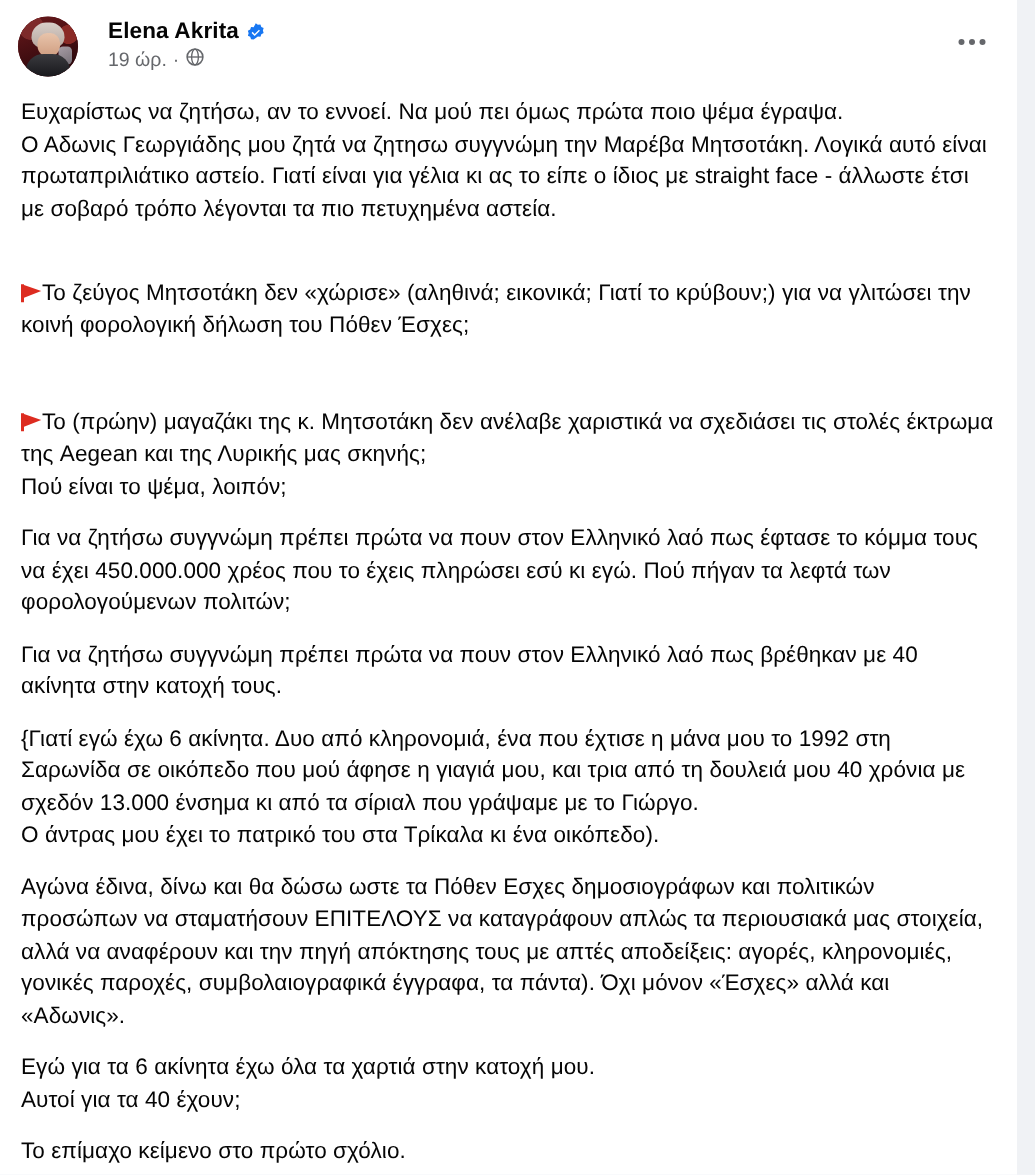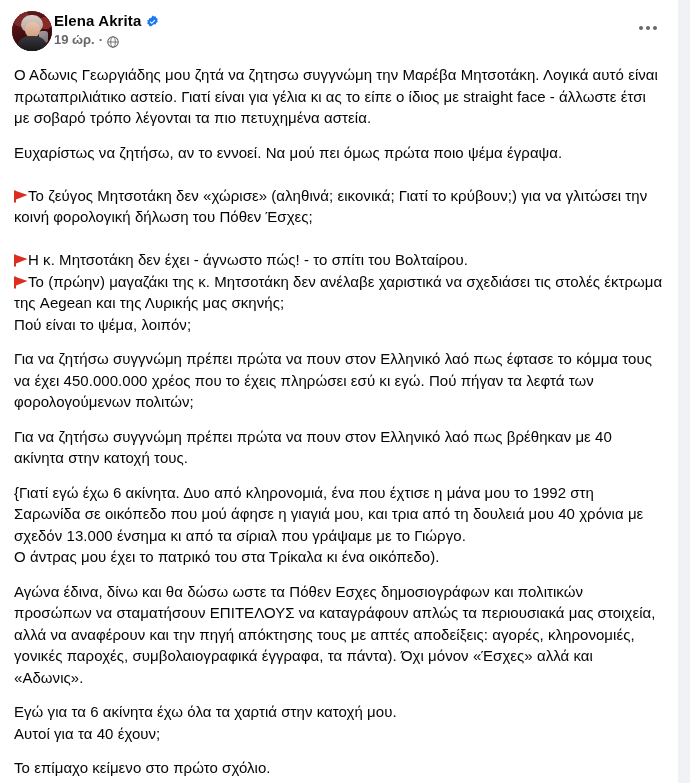--- a/index.html
+++ b/index.html
@@ -53,38 +53,37 @@
     background: linear-gradient(180deg,#e8c4ab 0%, #cf9d80 100%);
     border-radius: 7px 7px 8px 8px; }
   .avatar .body { position:absolute; left:5px; top:25px; width:30px; height:16px;
     background: linear-gradient(180deg,#3a3a3e 0%, #16161a 100%);
     border-radius: 12px 12px 0 0; }
   .avatar .shine { position:absolute; left:27px; top:20px; width:9px; height:12px;
     background: linear-gradient(150deg, #c9ccd6 0%, #8d9099 100%);
     border-radius: 3px; opacity:.75; }
 
   .header-text {
-    margin-left: 2px;
+    margin-left: 20px;
     padding-top: 0px;
     flex: 1 1 auto;
     min-width: 0;
   }
   .name-row { display: flex; align-items: center; gap: 5px; }
   .author-name {
     font-size: 15px;
     font-weight: 700;
     color: #050505;
     line-height: 20px;
     letter-spacing: .1px;
   }
   .verified-badge { width: 13px; height: 13px; display:block; }
   .meta-row {
-    display: flex; align-items: flex-end; gap: 4px;
+    display: flex; align-items: flex-start; gap: 4px;
     margin-top: 1px;
-    font-weight: bold;
   }
   .meta-time {
     font-size: 13px;
     color: #65676b;
     line-height: 16px;
   }
   .meta-dot { font-size: 13px; color:#65676b; line-height:16px; }
   .globe-icon { width: 12px; height: 12px; display:block; }
   .more-btn {
     flex: 0 0 auto;
@@ -152,46 +151,41 @@
       <span class="dots">
           <i></i>
           <i></i>
           <i></i>
         </span>
     </div>
   </div>
 
   <div class="post-body">
 
+    <p class="para tight">
+      <span>Ευχαρίστως να ζητήσω, αν το εννοεί. Να μού πει όμως πρώτα ποιο ψέμα έγραψα.</span>
+    </p>
+
     <p class="para">
       <span>Ο Αδωνις Γεωργιάδης μου ζητά να ζητησω συγγνώμη την Μαρέβα Μητσοτάκη. Λογικά αυτό</span>
       <span>είναι πρωταπριλιάτικο αστείο. Γιατί είναι για γέλια κι ας το είπε ο ίδιος με straight face -</span>
       <span>άλλωστε έτσι με σοβαρό τρόπο λέγονται τα πιο πετυχημένα αστεία.</span>
-    </p>
-
-    <p class="para tight">
-      <span>Ευχαρίστως να ζητήσω, αν το εννοεί. Να μού πει όμως πρώτα ποιο ψέμα έγραψα.</span>
     </p>
 
     <p class="para">
       <br>
       <span class="bullet-item">
         <svg class="flag-icon" viewBox="0 0 14 13">
           <rect x="0" y="0.5" width="2" height="12" fill="#DD2C20"></rect>
           <path d="M2 1 L13.5 5 L2 9.5 Z" fill="#DD2C20"></path>
         </svg><span>Το ζεύγος Μητσοτάκη δεν «χώρισε» (αληθινά; εικονικά; Γιατί το κρύβουν;) για να γλιτώσει</span>
         <span>την κοινή φορολογική δήλωση του Πόθεν Έσχες;</span>
       </span><br>
       <br>
-      <span class="bullet-item">
-        <svg class="flag-icon" viewBox="0 0 14 13">
-          <rect x="0" y="0.5" width="2" height="12" fill="#DD2C20"></rect>
-          <path d="M2 1 L13.5 5 L2 9.5 Z" fill="#DD2C20"></path>
-        </svg><span>Η κ. Μητσοτάκη δεν έχει - άγνωστο πώς! - το σπίτι του Βολταίρου.</span>
-      </span><br>
+      <br>
       <span class="bullet-item">
         <svg class="flag-icon" viewBox="0 0 14 13">
           <rect x="0" y="0.5" width="2" height="12" fill="#DD2C20"></rect>
           <path d="M2 1 L13.5 5 L2 9.5 Z" fill="#DD2C20"></path>
         </svg><span>Το (πρώην) μαγαζάκι της κ. Μητσοτάκη δεν ανέλαβε χαριστικά να σχεδιάσει τις στολές</span>
         <span>έκτρωμα της Aegean και της Λυρικής μας σκηνής;</span>
       </span><br>
       <span>Πού είναι το ψέμα, λοιπόν;</span>
     </p>
 

